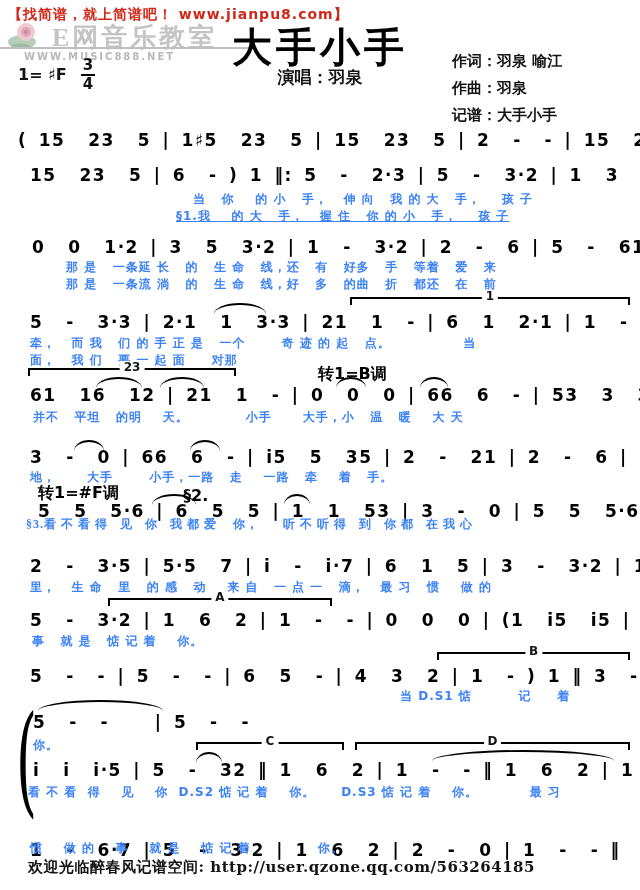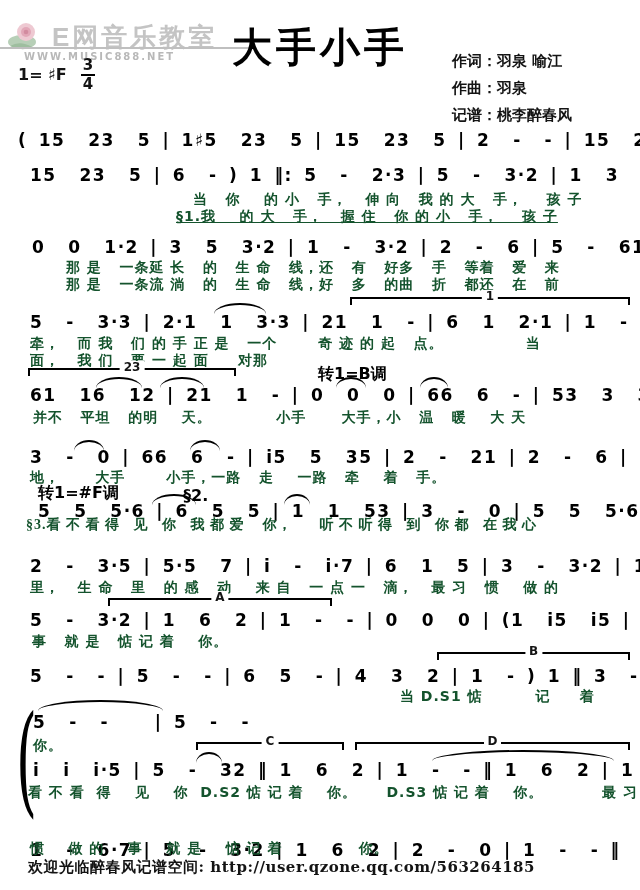--- a/index.html
+++ b/index.html
@@ -1,37 +1,37 @@
 <!DOCTYPE html>
 <html><head>
 <meta charset="utf-8">
 <style>
   html,body{margin:0;padding:0;background:#ffffff;}
   .page{position:relative;width:640px;height:890px;background:#fff;overflow:hidden;
         font-family:"DejaVu Sans",sans-serif;color:#141414;}
   .abs{position:absolute;}
   .promo{left:8px;top:6px;font-size:14px;font-weight:bold;color:#d02818;letter-spacing:1px;white-space:pre;}
   .wm-title{left:52px;top:20px;font-size:26px;color:#c4c4c4;letter-spacing:3px;font-weight:bold;
-            font-family:Liberation Sans, sans-serif;}
+            font-family:Liberation Serif, serif;}
   .wm-line{left:0;top:47px;width:252px;height:2px;background:#bfbfbf;}
   .wm-url{left:24px;top:51px;font-size:10px;color:#b8b8b8;letter-spacing:2px;font-weight:bold;}
   .title{left:0;right:0;top:20px;text-align:center;font-family:"DejaVu Serif",serif;
          font-size:40px;font-weight:900;letter-spacing:4px;color:#000;}
   .performer{left:0;right:0;top:66px;text-align:center;font-size:17px;font-weight:700;
              font-family:"DejaVu Serif",serif;}
   .credits{left:452px;top:48px;font-size:15px;line-height:27px;font-weight:700;
            font-family:"DejaVu Serif",serif;white-space:pre;}
   .keysig{left:18px;top:58px;font-size:16px;font-weight:bold;}
   .keysig .tonic{font-size:16px;}
   .frac{display:inline-block;vertical-align:middle;text-align:center;margin-left:14px;line-height:1;}
   .frac .num{display:block;border-bottom:2px solid #000;padding:0 2px 1px 2px;font-size:15px;}
   .frac .den{display:block;padding-top:1px;font-size:15px;}
   .note-line{position:absolute;font-size:17px;font-weight:bold;letter-spacing:1.5px;
              word-spacing:4px;white-space:pre;color:#000;}
-  .lyric-line{position:absolute;font-size:14px;letter-spacing:1px;white-space:pre;color:#14532d;
+  .lyric-line{position:absolute;font-size:12px;letter-spacing:1px;white-space:pre;color:#3b82f6;
               font-weight:600;}
   .bracket{position:absolute;border-top:2px solid #000;height:7px;}
   .bracket::before{content:"";position:absolute;left:0;top:-1px;width:2px;height:7px;background:#000;}
   .bracket::after{content:"";position:absolute;right:0;top:-1px;width:2px;height:7px;background:#000;}
   .bracket .lbl{position:absolute;left:50%;transform:translateX(-50%);top:-9px;background:#fff;
                 padding:0 4px;font-size:12px;font-weight:bold;line-height:12px;}
   .annot{position:absolute;font-size:16px;font-weight:bold;white-space:pre;color:#000;}
   .arc{position:absolute;height:9px;border-top:2px solid #000;
        border-radius:50% 50% 0 0 / 100% 100% 0 0;}
   .brace{position:absolute;font-size:120px;font-weight:400;color:#000;
@@ -39,35 +39,37 @@
          font-family:"DejaVu Serif",serif;}
   .footer{left:28px;top:858px;font-size:15px;font-weight:600;letter-spacing:0.5px;
           font-family:"DejaVu Serif",serif;white-space:pre;}
   .rose{left:6px;top:20px;width:46px;height:34px;opacity:0.75;}
 </style>
 </head>
 <body>
 
 <div class="page">
 
+  <div class="abs promo">【找简谱，就上简谱吧！ www.jianpu8.com】</div>
 
   <svg class="abs rose" viewBox="0 0 46 34">
     <ellipse cx="16" cy="22" rx="14" ry="7" fill="#9fbfa0"></ellipse>
     <path d="M4 26 Q14 20 26 27 Q16 32 4 26" fill="#7ea97f"></path>
     <circle cx="20" cy="12" r="9" fill="#e9b8c4"></circle>
     <circle cx="20" cy="12" r="5" fill="#d98aa0"></circle>
     <circle cx="20" cy="12" r="2.3" fill="#c4657f"></circle>
   </svg>
   <div class="abs wm-title">E网音乐教室</div>
   <div class="abs wm-line"></div>
   <div class="abs wm-url">WWW.MUSIC888.NET</div>
 
   <div class="abs title">大手小手</div>
+  <div class="abs performer">演唱：羽泉</div>
 
-  <div class="abs credits"><span>作词：羽泉 喻江</span><br><span>作曲：羽泉</span><br><span>记谱：桃李醉春风</span></div>
+  <div class="abs credits"><span>作词：羽泉 喻江</span><br><span>作曲：羽泉</span><br><span>记谱：大手小手</span></div>
 
   <div class="abs keysig">
     <span class="tonic">1= ♯F</span><span class="frac"><span class="num">3</span><span class="den">4</span></span>
   </div>
 
   <div id="score">
       <div class="note-line" style="left: 18px; top: 130px;">( 15  23  5 | 1♯5  23  5 | 15  23  5 | 2  -  - | 15  23  5 | 1♯5  23  5 |</div>
       <div class="note-line" style="left: 30px; top: 165px;">15  23  5 | 6  - ) 1 ‖: 5  -  2·3 | 5  -  3·2 | 1  3  6 | 5  -  65 |</div>
       <div class="lyric-line" style="left: 193px; top: 191px;">当   你    的 小   手，   伸 向   我 的 大   手，    孩 子</div>
       <div class="lyric-line" style="left: 176px; top: 208px; text-decoration: underline;">§1.我    的 大   手，   握 住   你 的 小   手，    孩 子</div>

